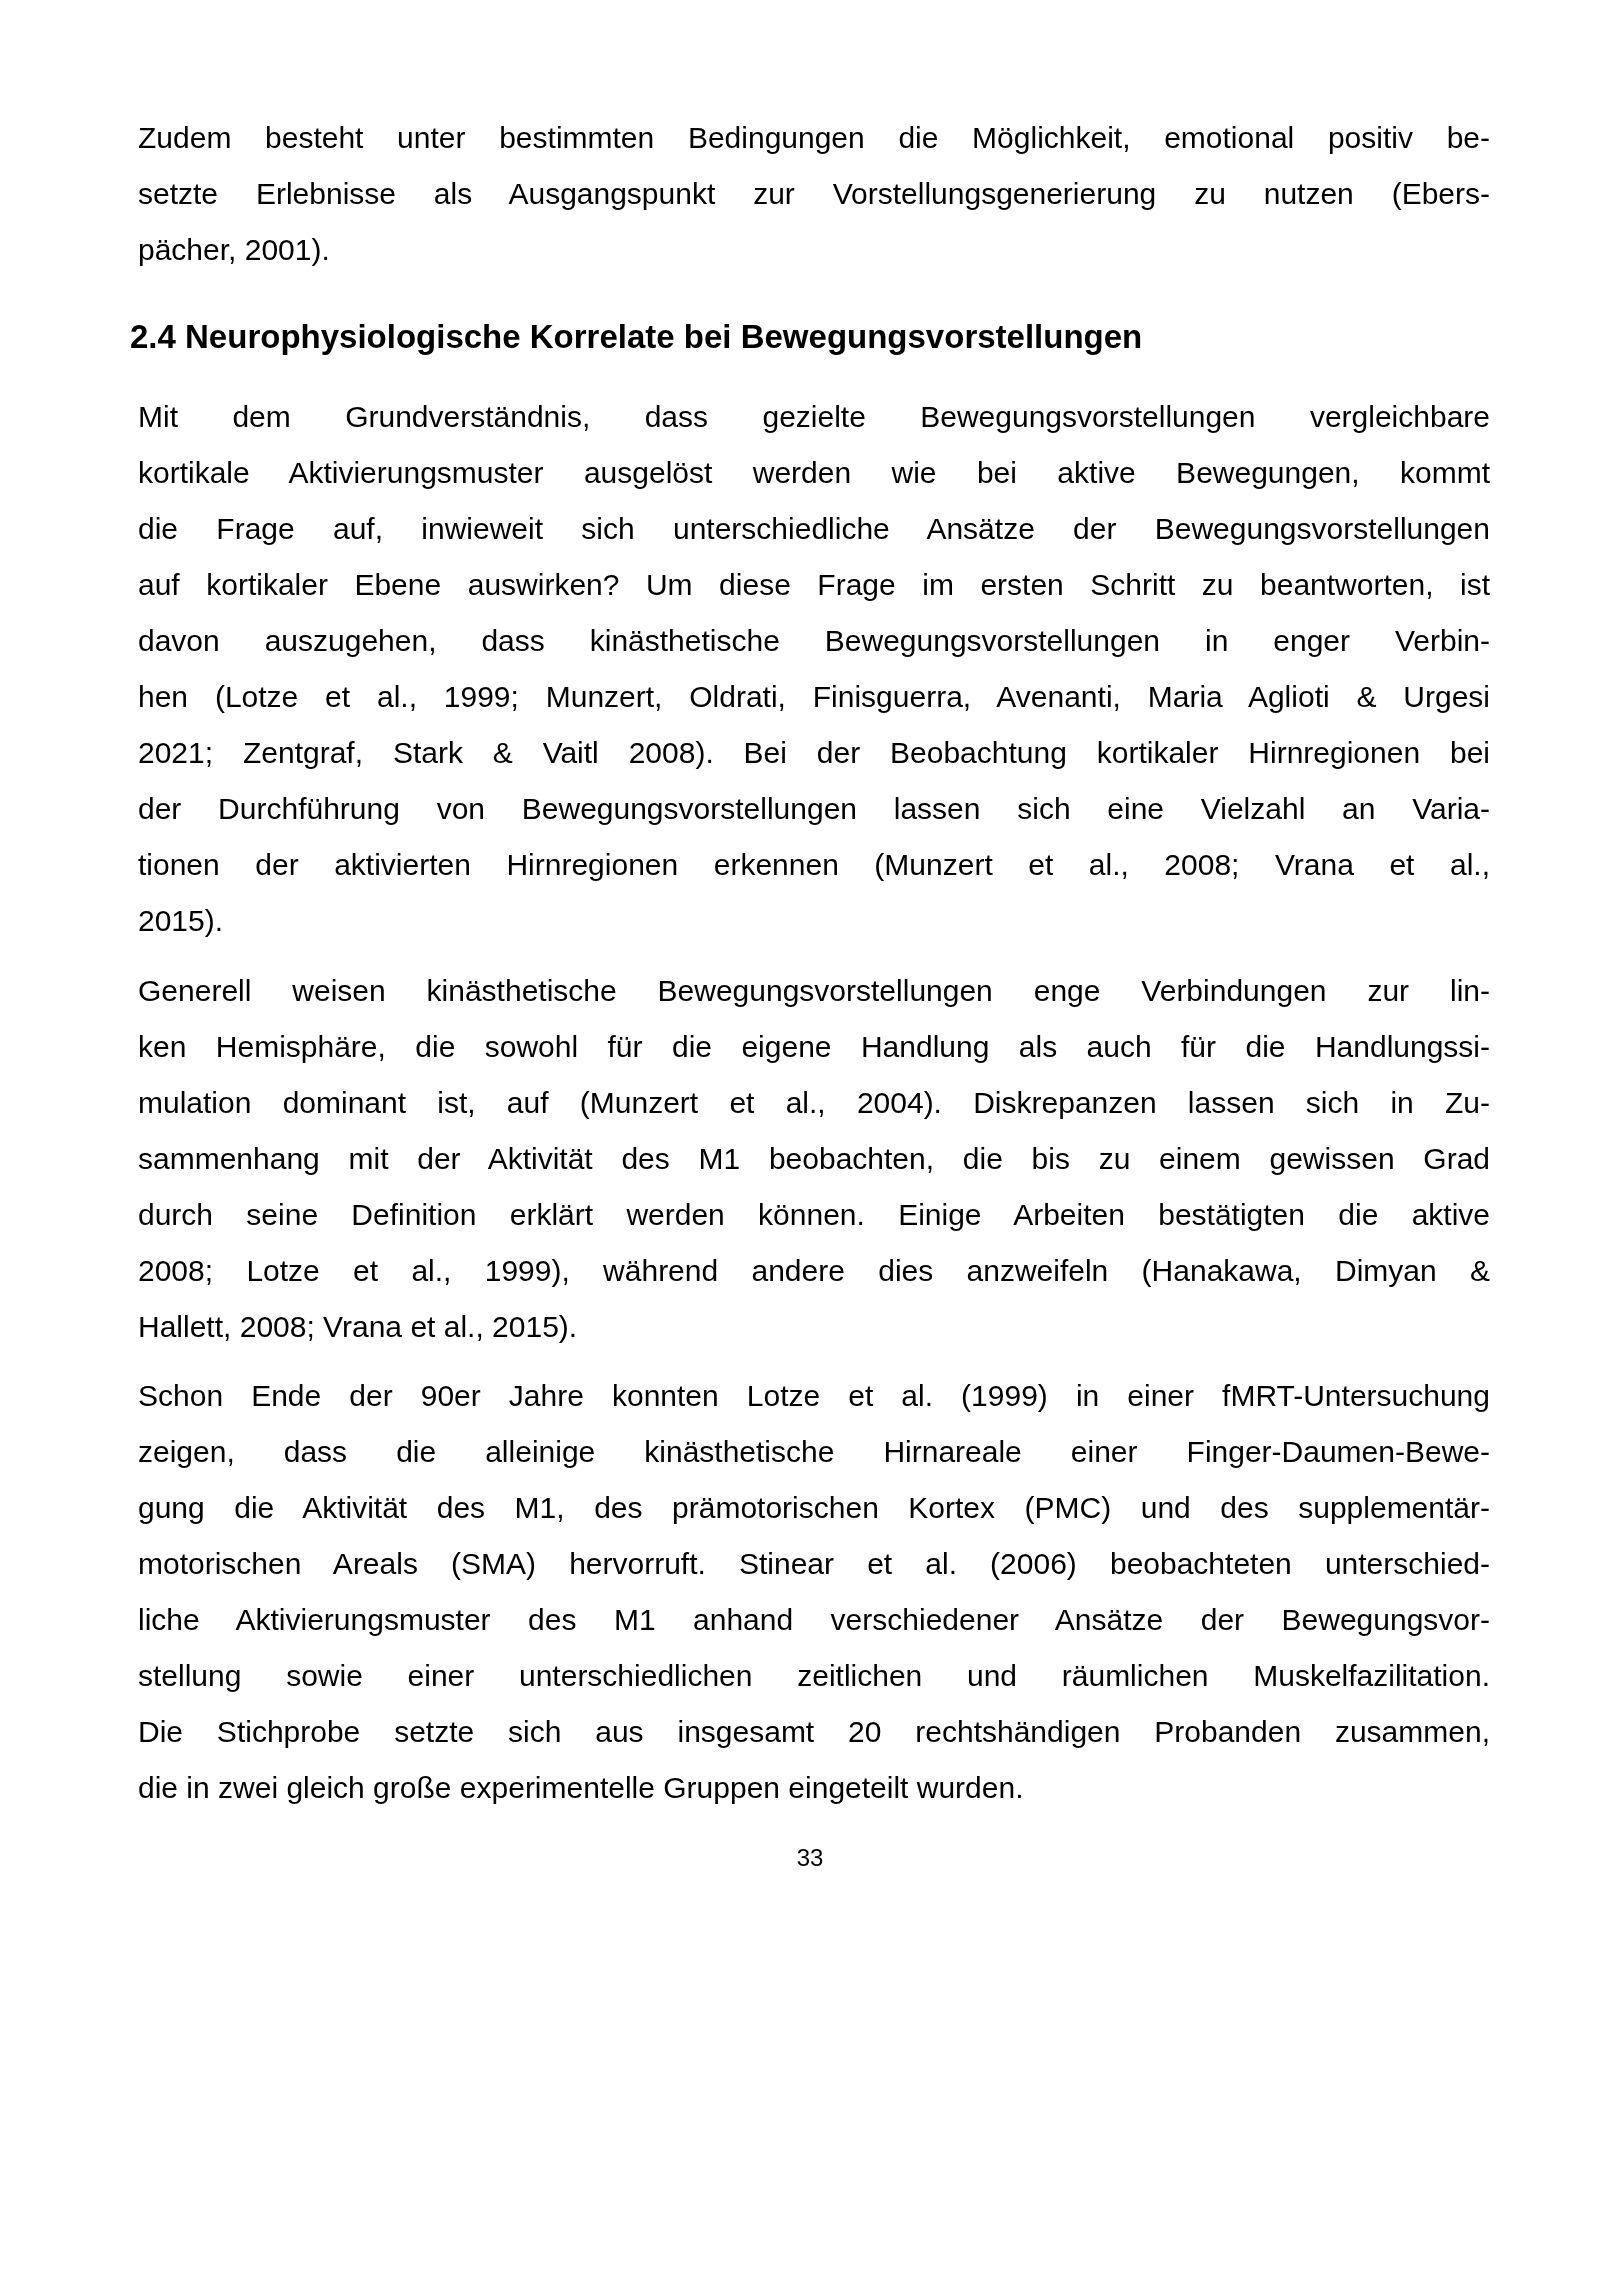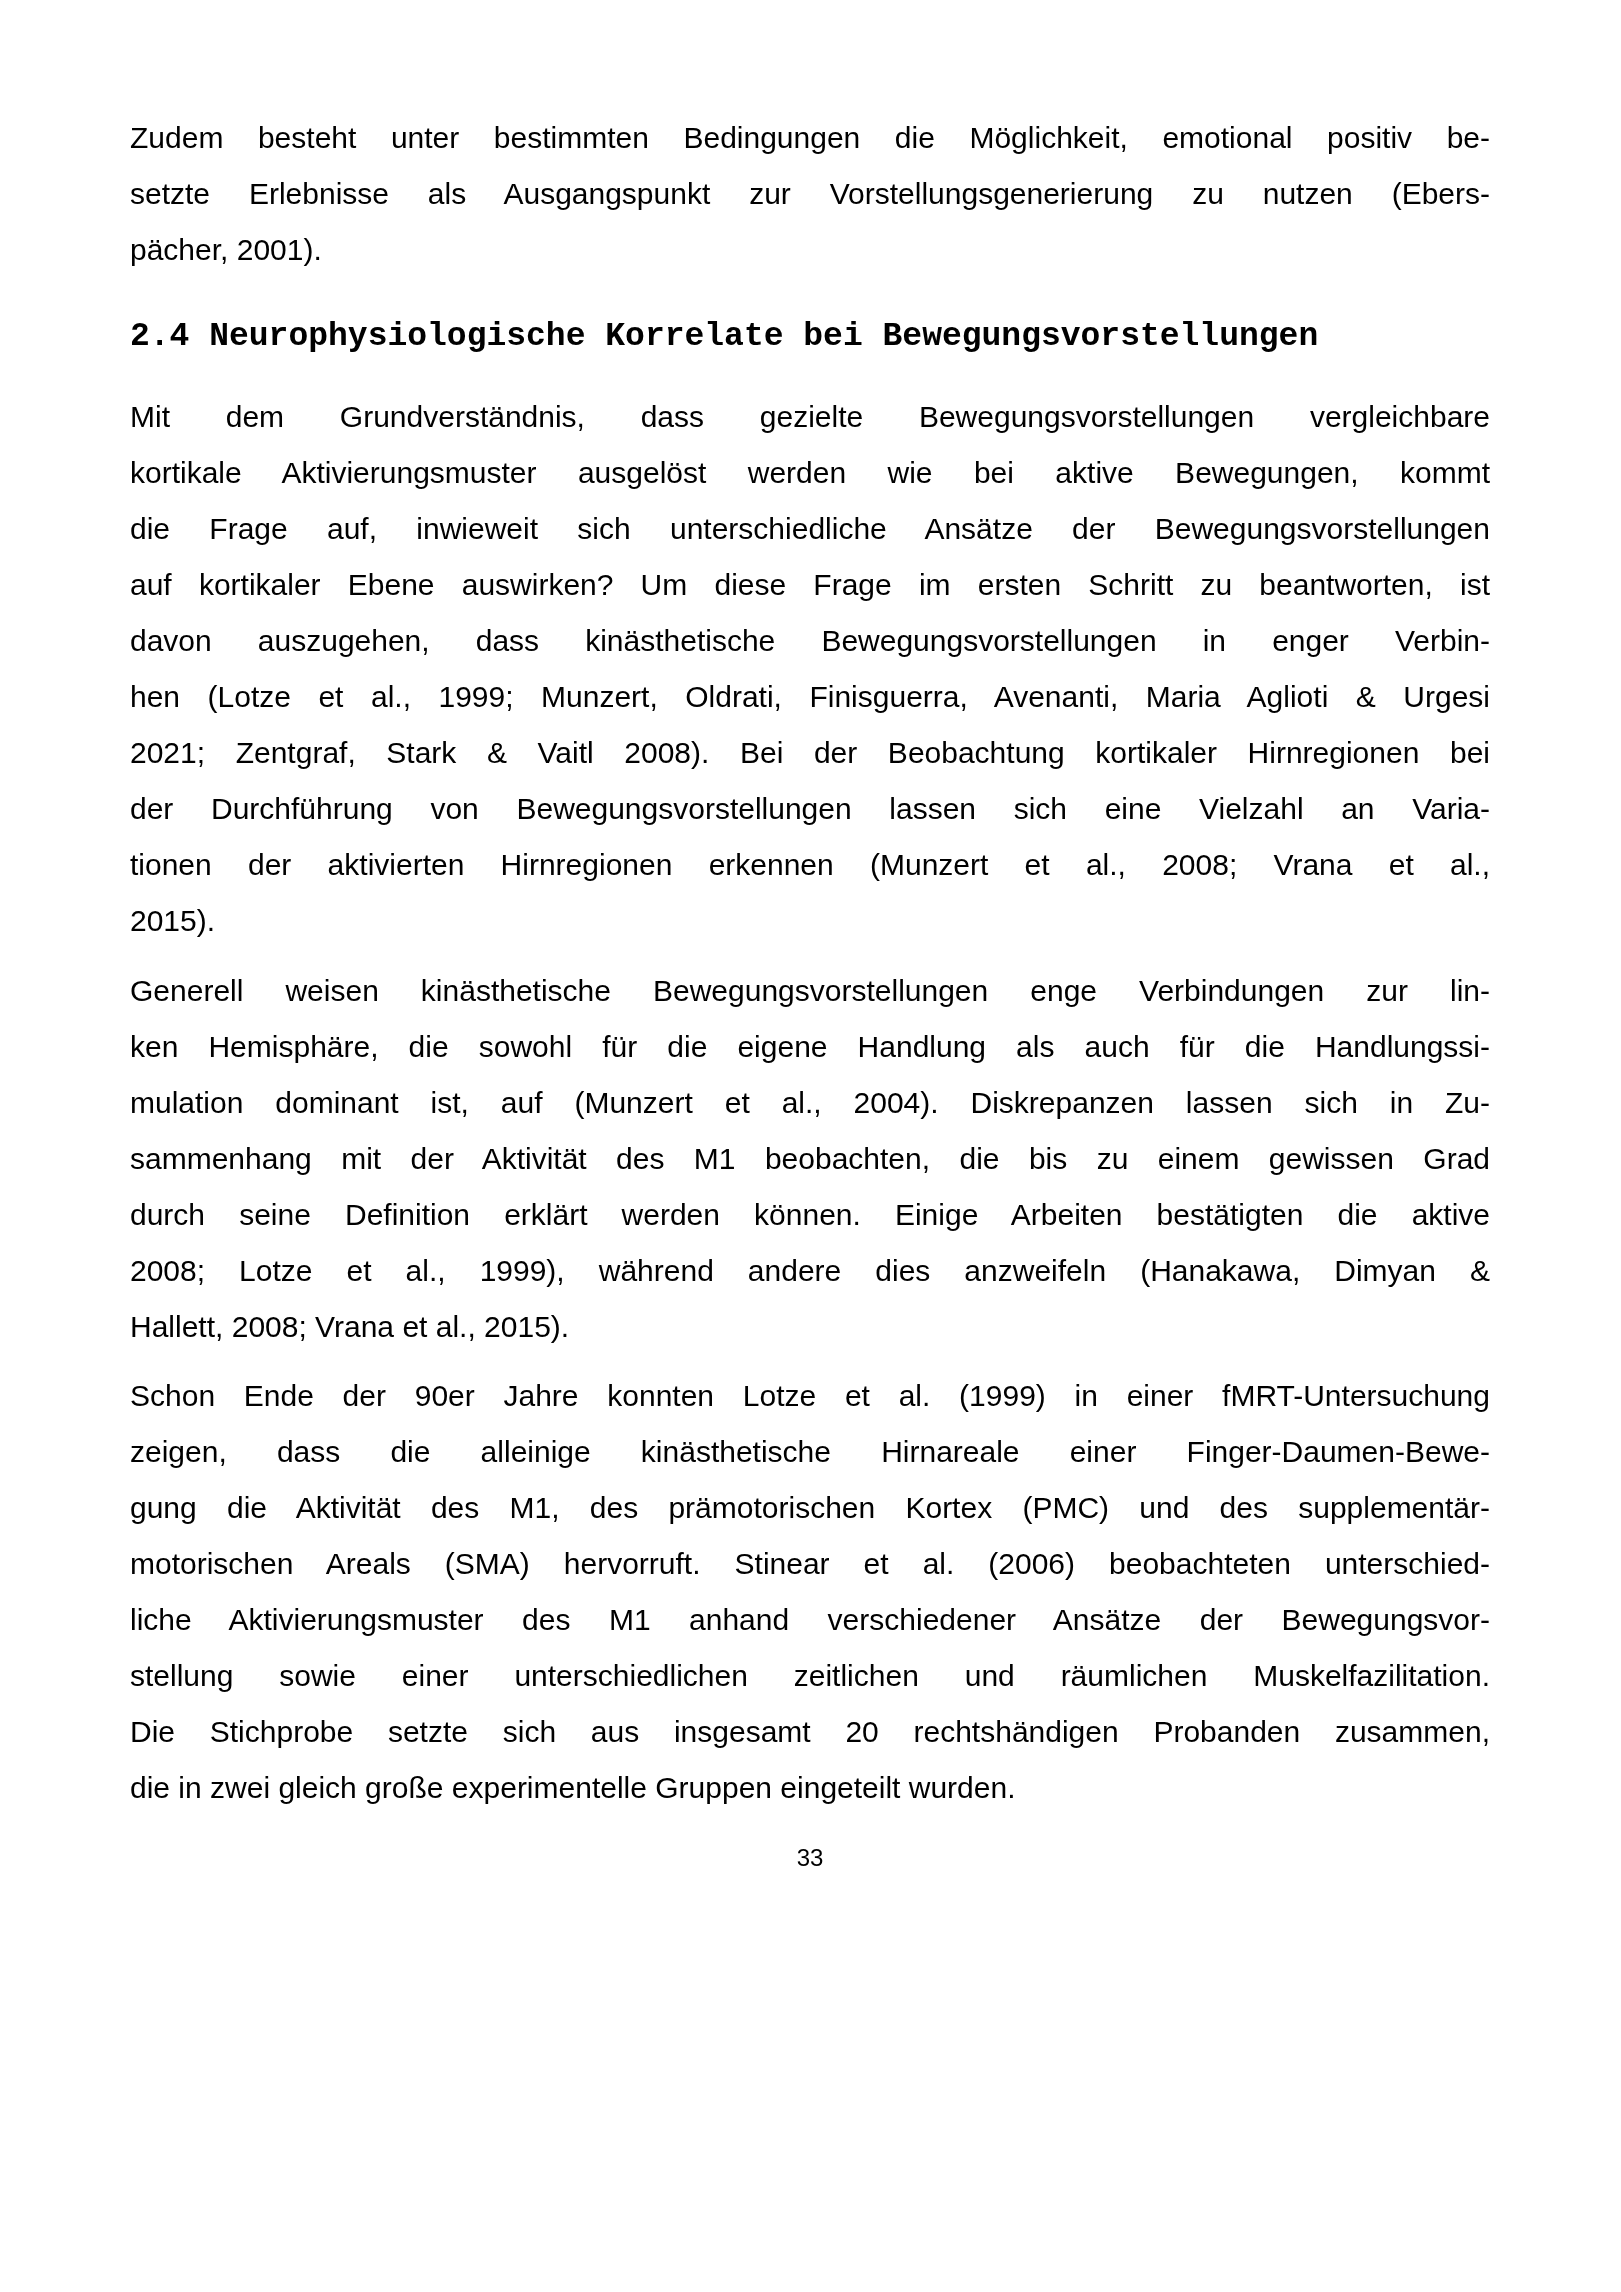--- a/index.html
+++ b/index.html
@@ -31,34 +31,34 @@
   .paragraph {
     font-size: 30px;
     line-height: 56px;
     margin-bottom: 13.7px;
   }
 
   .line {
     text-align: justify;
     text-align-last: justify;
     white-space: normal;
+    margin-left: 8px;
   }
 
   .line.last {
     text-align-last: left;
   }
 
   .heading {
     font-size: 33px;
     font-weight: bold;
     line-height: 47px;
     margin-top: 35px;
     margin-bottom: 29px;
     text-align: left;
-    font-family: Liberation Mono, monospace;
   }
 
   .footer {
     width: 1360px;
     font-size: 24px;
     line-height: 56px;
     text-align: center;
   }
 </style>
 </head>

